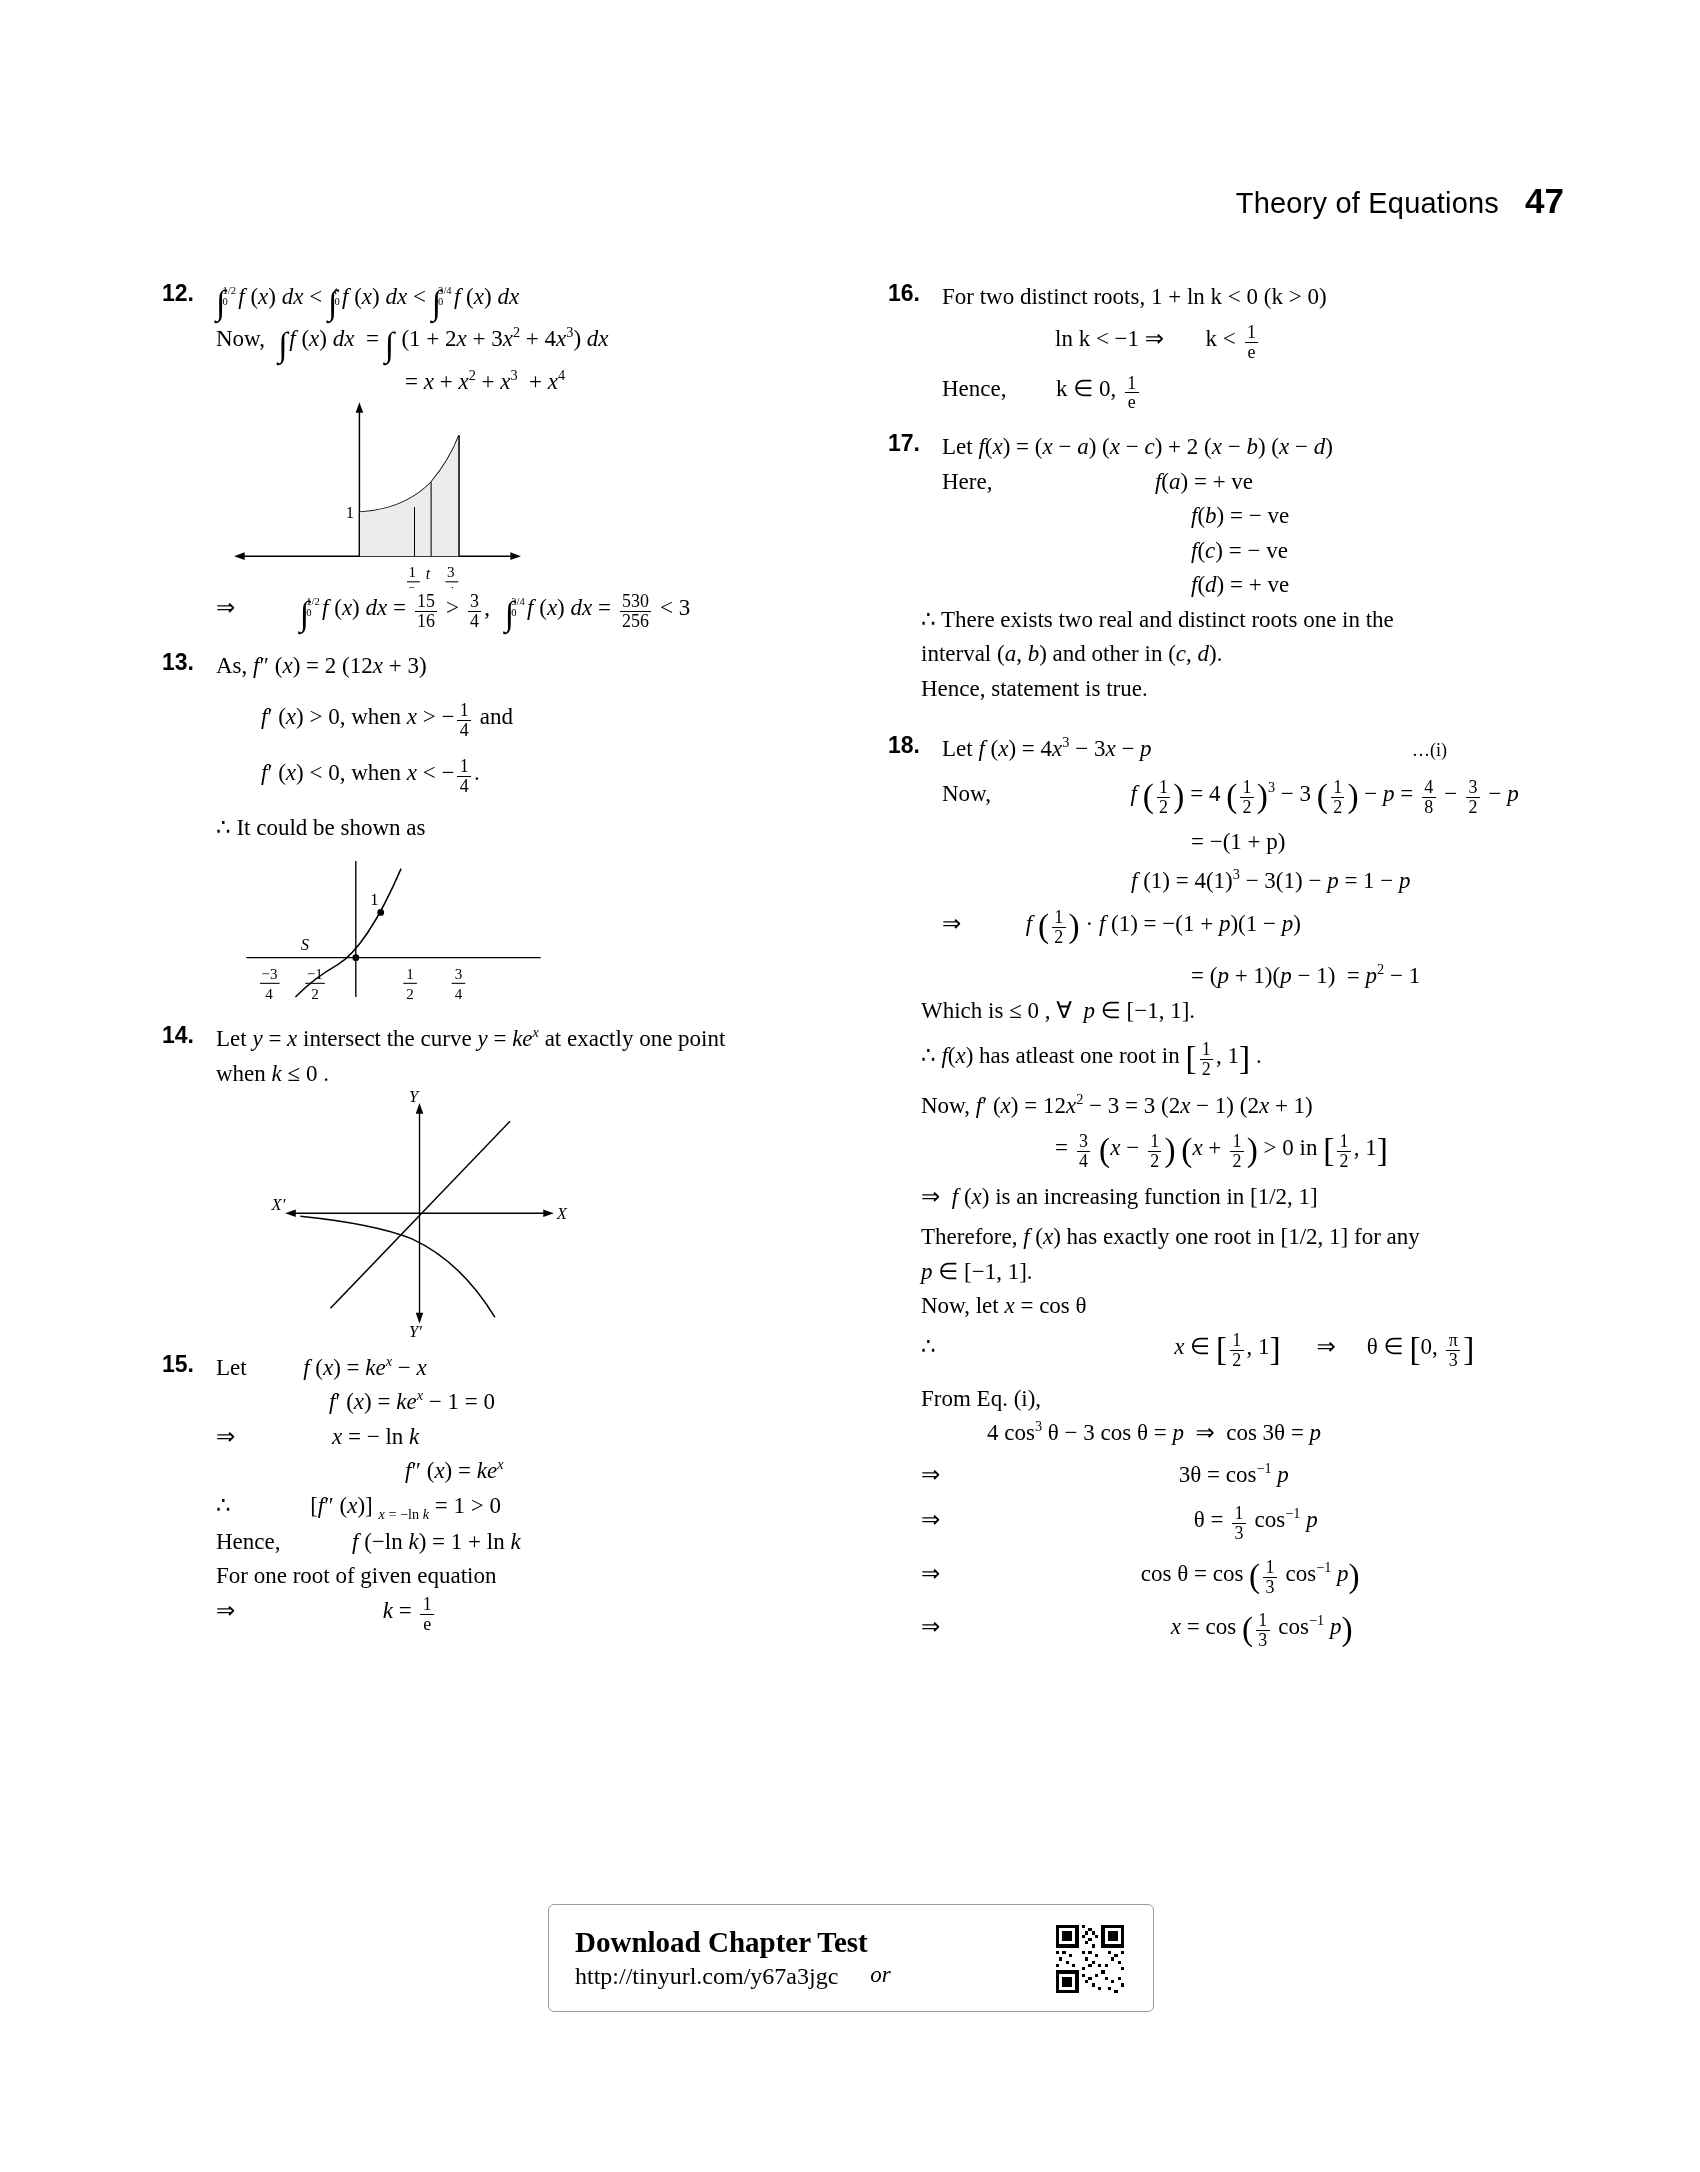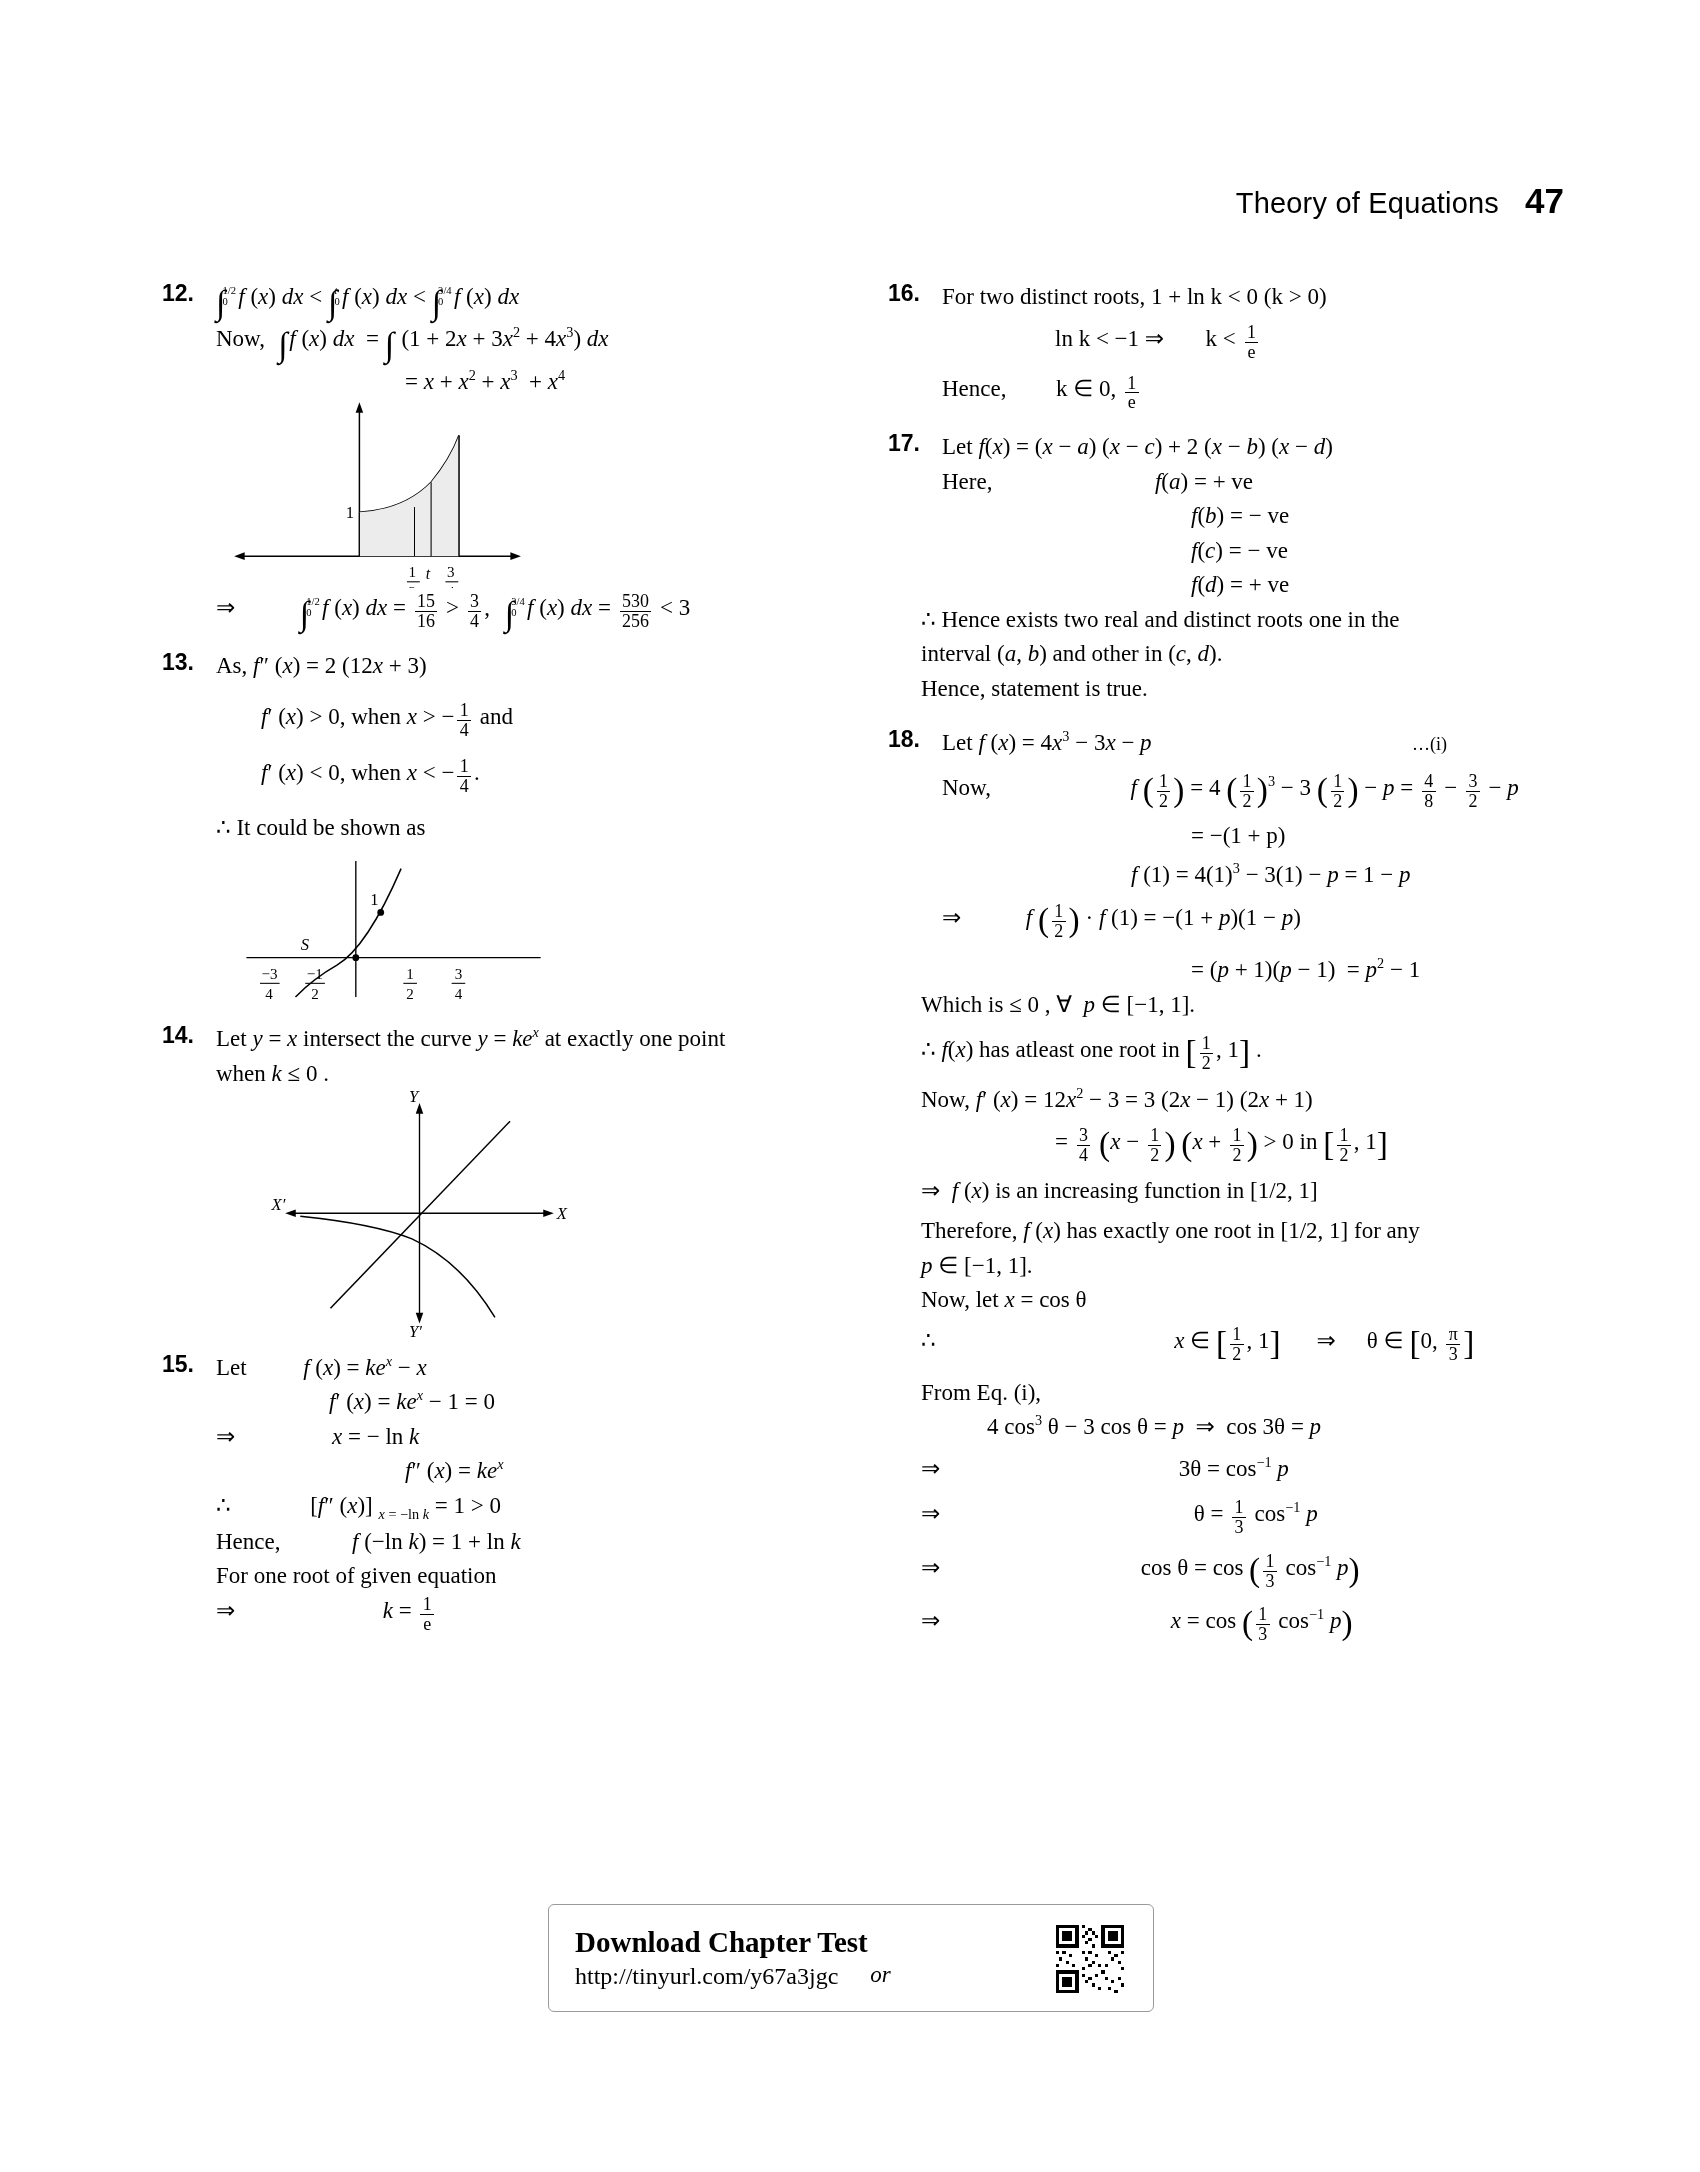--- a/index.html
+++ b/index.html
@@ -284,30 +284,30 @@
         </div>
         <div class="line">
           <span>Here,</span>
           <span style="display:inline-block;width:151px"></span>
           <i>f</i>(<i>a</i>) = + ve
         </div>
         <div class="line ind4"><i>f</i>(<i>b</i>) = − ve</div>
         <div class="line ind4"><i>f</i>(<i>c</i>) = − ve</div>
         <div class="line ind4"><i>f</i>(<i>d</i>) = + ve</div>
         <div style="margin-left:-21px">
-          ∴ Hence exists two real and distinct roots one in the
+          ∴ There exists two real and distinct roots one in the
         </div>
         <div style="margin-left:-21px">
           interval (<i>a</i>, <i>b</i>) and other in (<i>c</i>, <i>d</i>).
         </div>
         <div style="margin-left:-21px">Hence, statement is true.</div>
       </div>
     </div>
 
-    <div class="item" style="margin-top:20px">
+    <div class="item" style="margin-top:26px">
       <span class="num">18.</span>
       <div class="body">
         <div class="line">
           Let <i>f</i> (<i>x</i>) = 4<i>x</i><sup>3</sup> − 3<i>x</i> − <i>p</i>
           <span style="display:inline-block;width:249px"></span>
           <span class="sm">…(i)</span>
         </div>
 
         <div class="line" style="margin-top:10.6px">
           <span>Now,</span>

